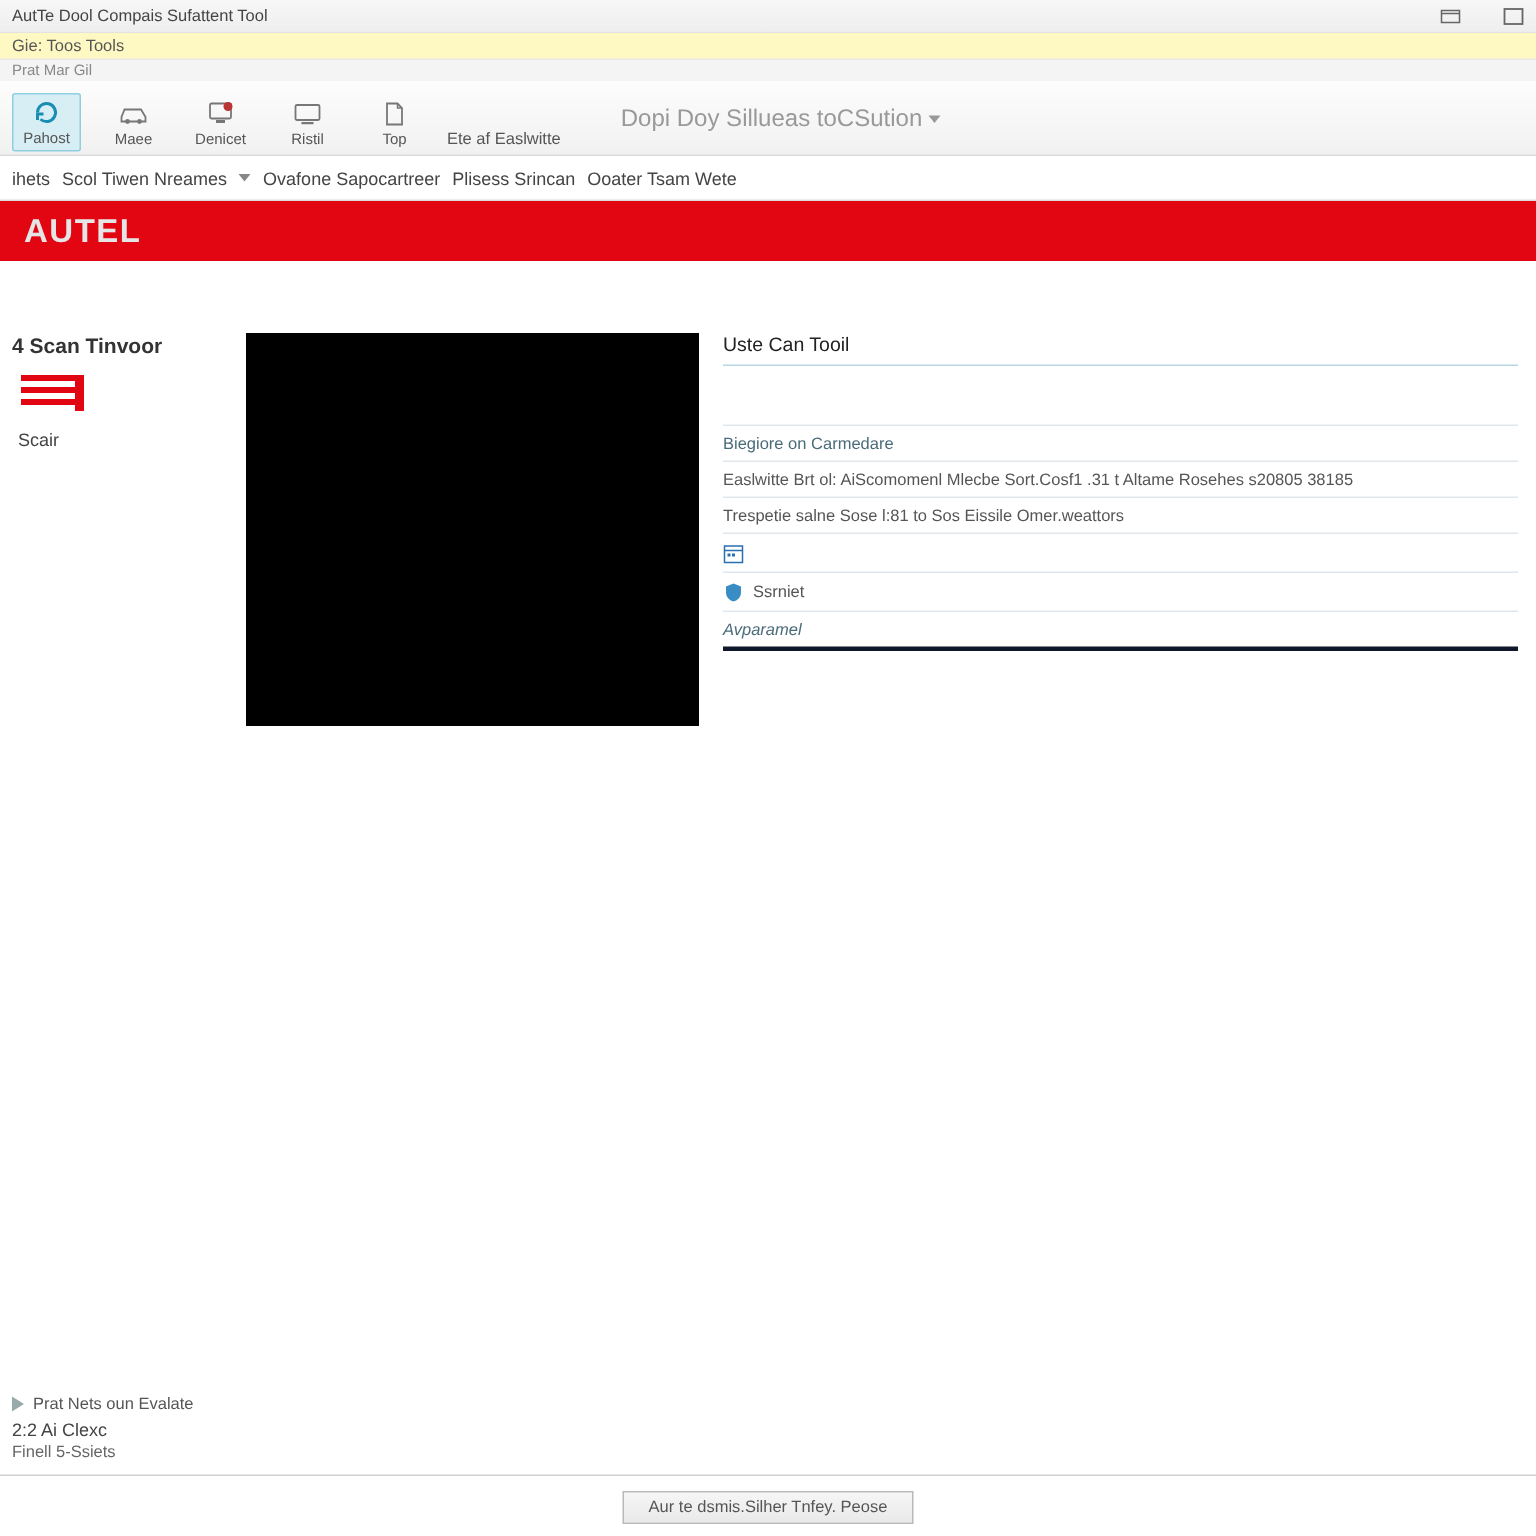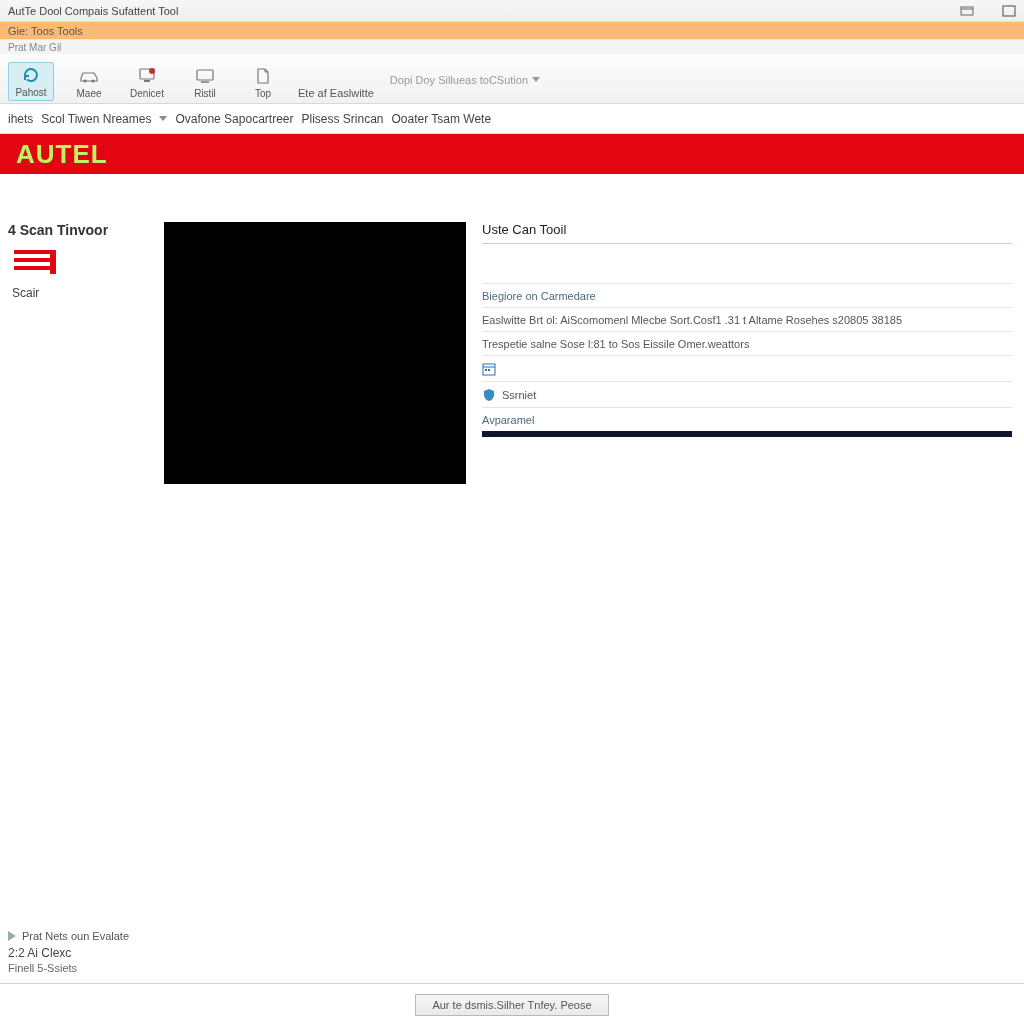--- a/index.html
+++ b/index.html
@@ -1,34 +1,34 @@
 <!DOCTYPE html>
 <html><head>
 <meta charset="utf-8">
 <style>
   * { box-sizing: border-box; margin: 0; padding: 0; }
   html, body { width: 1024px; height: 1024px; font-family: "Segoe UI", Tahoma, sans-serif; font-size: 12px; color: #333; background: #fff; overflow: hidden; }
   .titlebar { height: 22px; background: linear-gradient(#f7f7f7,#eeeeee); display:flex; align-items:center; padding:0 8px; border-bottom:1px solid #e2e2e2; }
   .titlebar .title { font-size:11px; color:#444; }
   .titlebar .win-controls { margin-left:auto; display:flex; gap:28px; align-items:center;}
   .win-icon { width:14px; height:12px; display:inline-block;}
-  .menubar { height:18px; background:#fdba74; padding:0 8px; display:flex; gap:4px; align-items:center; border-bottom:1px solid #e8e8e8;}
+  .menubar { height:18px; background:#fef9c3; padding:0 8px; display:flex; gap:4px; align-items:center; border-bottom:1px solid #e8e8e8;}
   .menubar span { font-size:11px; color:#555;}
   .smallpath { height:14px; background:#f4f4f4; padding:0 8px; font-size:10px; color:#888; display:flex; align-items:center;}
   .toolbar { height:50px; background:linear-gradient(#fdfdfd,#f1f1f1); border-bottom:1px solid #d8d8d8; display:flex; align-items:flex-end; padding:4px 8px 2px 8px; gap:12px;}
   .tool-btn { display:flex; flex-direction:column; align-items:center; width:46px; gap:2px; cursor:pointer; padding:2px 0;}
   .tool-btn.active { background:#d7eef5; border:1px solid #8fcde0; border-radius:2px;}
   .tool-btn .ico { width:22px; height:20px; display:flex; align-items:center; justify-content:center;}
   .tool-btn .lbl { font-size:10px; color:#555;}
-  .tool-text { color:#999; font-size:11px; display:flex; align-items:center; gap:4px; align-self:center; margin-left:4px;}
+  .tool-text { color:#999; font-size:16px; display:flex; align-items:center; gap:4px; align-self:center; margin-left:28px;}
   .tool-text::after{content:""; display:inline-block; border-left:4px solid transparent;border-right:4px solid transparent;border-top:5px solid #999;}
   .tabbar { height:30px; border-bottom:1px solid #dcdcdc; display:flex; align-items:center; gap:8px; padding:0 8px; background:#fff;}
   .tabbar .tab { font-size:12px; color:#444; cursor:pointer; display:flex; align-items:center; gap:4px;}
   .brandbar { height:40px; background:#e20613; display:flex; align-items:center; padding:0 16px;}
-  .brand { color:#bef264; font-weight:800; font-size:26px; letter-spacing:1px; font-family: Arial, sans-serif;}
+  .brand { color:#e5e5e5; font-weight:800; font-size:22px; letter-spacing:1px; font-family: Arial, sans-serif;}
   .content { display:flex; padding:20px 0 0 8px; gap:16px;}
   .left-col { width:140px;}
   .section-title { font-size:14px; font-weight:600; color:#333; margin-bottom:10px;}
   .red-icon { width:46px; height:28px; margin:6px 0 10px 4px;}
   .left-label { font-size:12px; color:#444; margin-left:4px;}
   .preview { width:302px; height:262px; background:#000; border:1px solid #000;}
   .details { flex:1; padding-right:10px; max-width:540px;}
   .detail-title { font-size:13px; color:#222; padding-bottom:6px; border-bottom:1px solid #b9d6e4;}
   .field-row { border-bottom:1px solid #dfe7ec; padding:6px 0 5px 0; font-size:11px; color:#555; display:flex; align-items:center; gap:6px; min-height:22px;}
   .field-row.tall { min-height:40px;}
@@ -176,21 +176,21 @@
       </span>
     </div>
     <div class="field-row">
       <span class="chip-icon">
         <svg width="14" height="14" viewBox="0 0 14 14">
             <path d="M7 1 L12 3 V7 C12 10 9.5 12.5 7 13 C4.5 12.5 2 10 2 7 V3 Z" fill="#3a8dc4"></path>
           </svg>
       </span>
       <span>Ssrniet</span>
     </div>
-    <div class="field-row" style="border-bottom:6px solid #0f172a;">
+    <div class="field-row" style="border-bottom:3px solid #0f172a;font-style:italic;">
       <span class="field-label">Avparamel</span>
     </div>
   </div>
 </div>
 
 <div class="footer-area">
   <div class="play-row">
     <span class="triangle-play"></span>
     <span>Prat Nets oun Evalate</span>
   </div>

